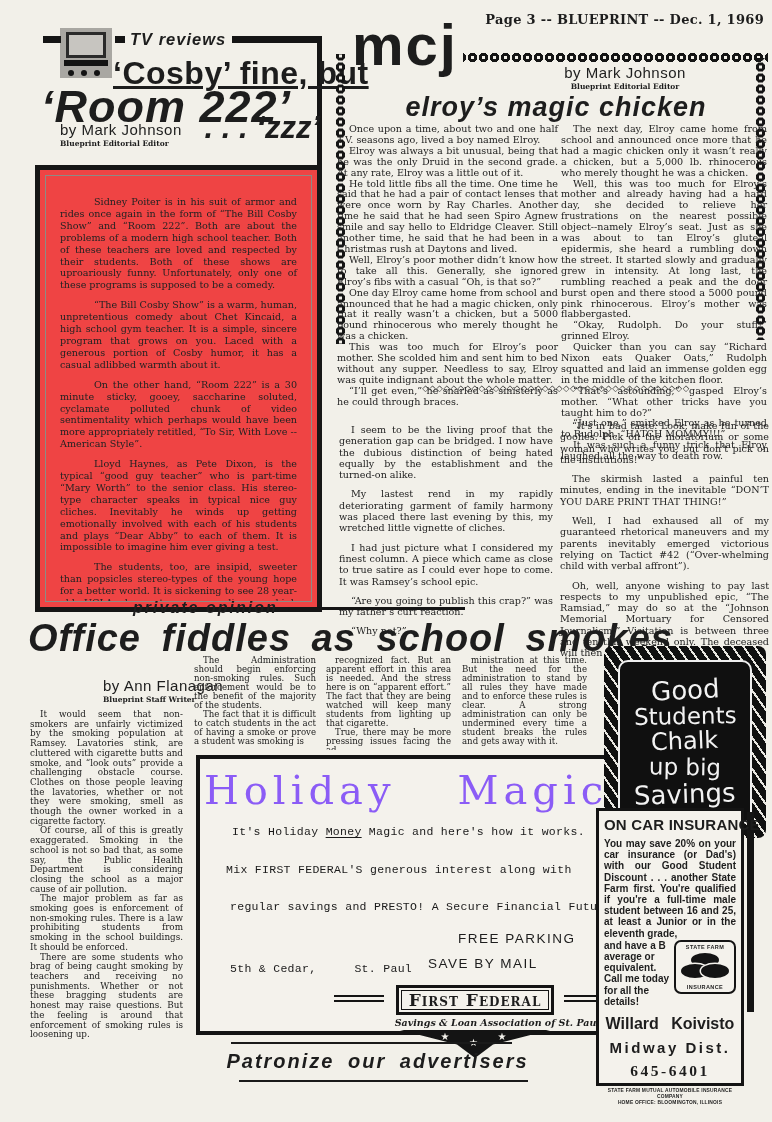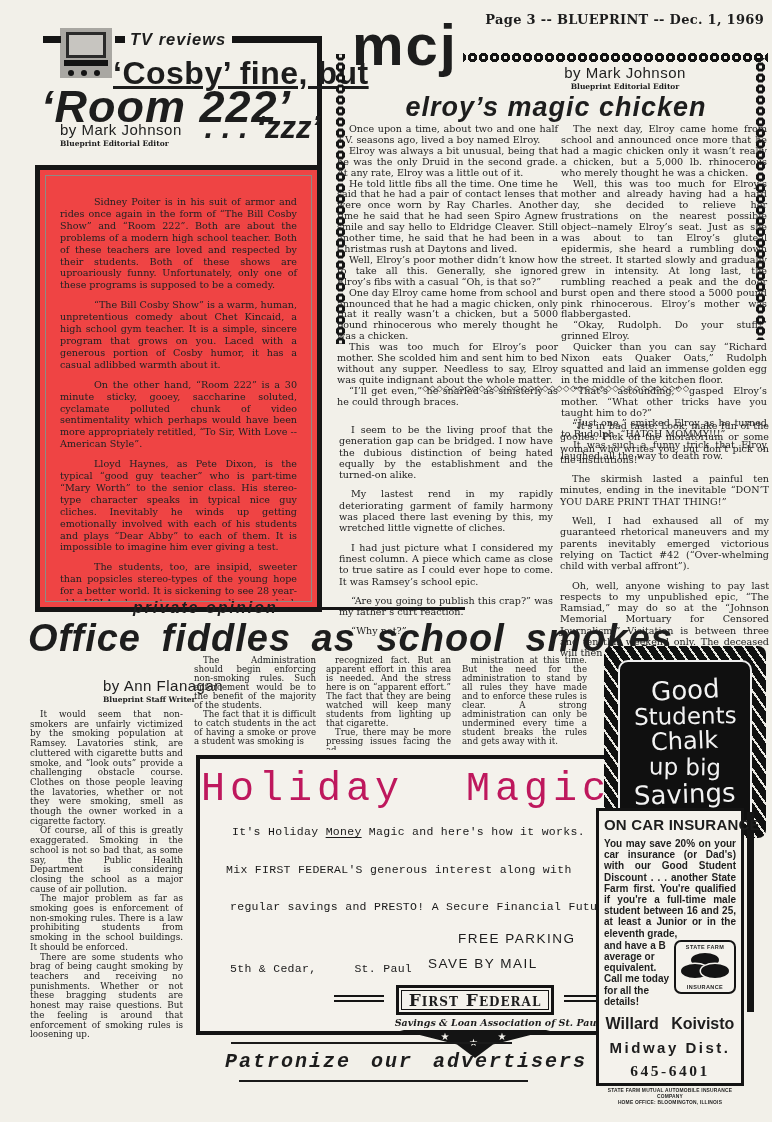--- a/index.html
+++ b/index.html
@@ -72,21 +72,21 @@
   .smoke-col1 p { font-size:8.8px; line-height:9.7px; text-indent:10px; }
   .smoke-col { top:656px; height:94px; overflow:hidden; }
   .smoke-col p { font-size:8.6px; line-height:9px; text-indent:9px; }
   .smoke-col2 { left:194px; width:122px; }
   .smoke-col3 { left:326px; width:125px; }
   .smoke-col4 { left:462px; width:125px; }
 
   
   .holiday-ad { left:196px; top:755px; width:420px; height:280px; border:4px solid #141414; background:#f4f2ec; }
   .holiday-title { position:absolute; left:0; top:8px; width:100%; display:flex; justify-content:center; gap:62px;
-                   font-size:40px; letter-spacing:5px; color:#be185d;font-family:Liberation Mono, monospace; }
+                   font-size:40px; letter-spacing:5px; color:#8b5cf6; }
   .tw { position:absolute; font-family:"Liberation Mono", monospace; font-size:11.5px; letter-spacing:.3px; color:#1a1a1a; white-space:nowrap; }
   .tw u { text-underline-offset:2px; }
   .hm-line1 { left:32px; top:66px; }
   .hm-line2 { left:26px; top:104px; }
   .hm-line3 { left:30px; top:141px; }
   .hm-park { left:258px; top:172px; font-family:"Liberation Sans", sans-serif; font-size:13.5px; letter-spacing:1.5px; }
   .hm-mail { left:228px; top:197px; font-family:"Liberation Sans", sans-serif; font-size:13.5px; letter-spacing:1.5px; }
   .hm-addr { left:30px; top:203px; }
   .hm-city { margin-left:38px; }
   .ff-flank { position:absolute; height:7px; border-top:2px solid #141414; border-bottom:2px solid #141414; }
@@ -99,21 +99,21 @@
   .ff-pennant { position:absolute; left:200px; top:271px; width:150px; height:28px; background:#141414;
                 clip-path:polygon(0 0,100% 0,62% 52%,50% 100%,38% 52%); }
   .ff-star { position:absolute; color:#f4f2ec; font-size:10px; }
   .ff-star.s1 { left:27%; top:1px; } .ff-star.s2 { left:46%; top:7px; } .ff-star.s3 { left:65%; top:1px; }
 
   
   .patronize { left:225px; top:1042px; width:305px; text-align:center; }
   .pat-rule { height:2px; background:#1a1a1a; }
   .pat-rule.t { margin:0 18px 6px 6px; }
   .pat-rule.b { margin:7px 2px 0 14px; }
-  .pat-text { font-family:Liberation Mono, monospace; font-style:italic; font-weight:bold; font-size:20px; letter-spacing:2px; word-spacing:6px; white-space:nowrap; }
+  .pat-text { font-family:Liberation Sans, sans-serif; font-style:italic; font-weight:bold; font-size:20px; letter-spacing:2px; word-spacing:6px; white-space:nowrap; }
 
   
   .chalk-ad { left:604px; top:646px; width:162px; height:192px; border-radius:8px;
               background:repeating-linear-gradient(55deg, #101010 0 7px, #e9e7e1 7px 9px); }
   .chalk-inner { position:absolute; inset:14px; background:#101010; border:2px solid #efefef; border-radius:10px;
                  display:flex; flex-direction:column; align-items:center; justify-content:center; color:#f2f2f2;
                  font-family:"DejaVu Sans", sans-serif; line-height:1.08; overflow:hidden; }
   .chalk-inner span { display:block; }
   .ck0 { font-size:26px; transform:rotate(-3deg); }
   .ck1 { font-size:23px; transform:rotate(-1deg); }

